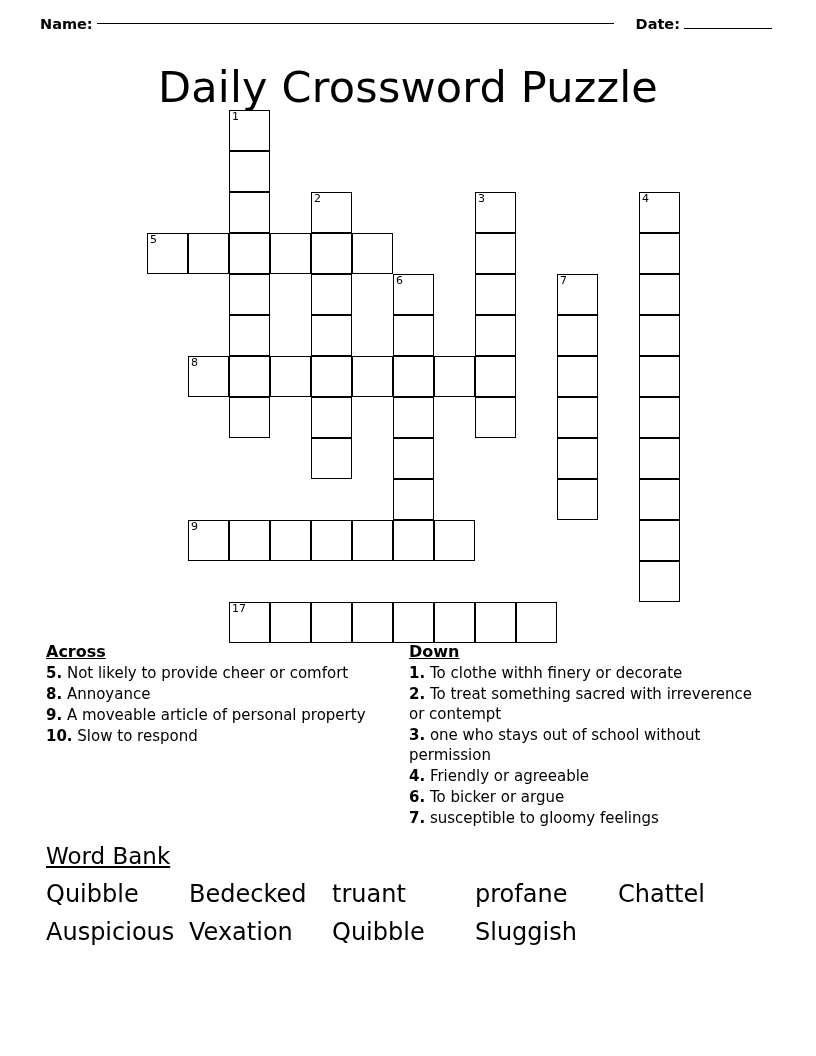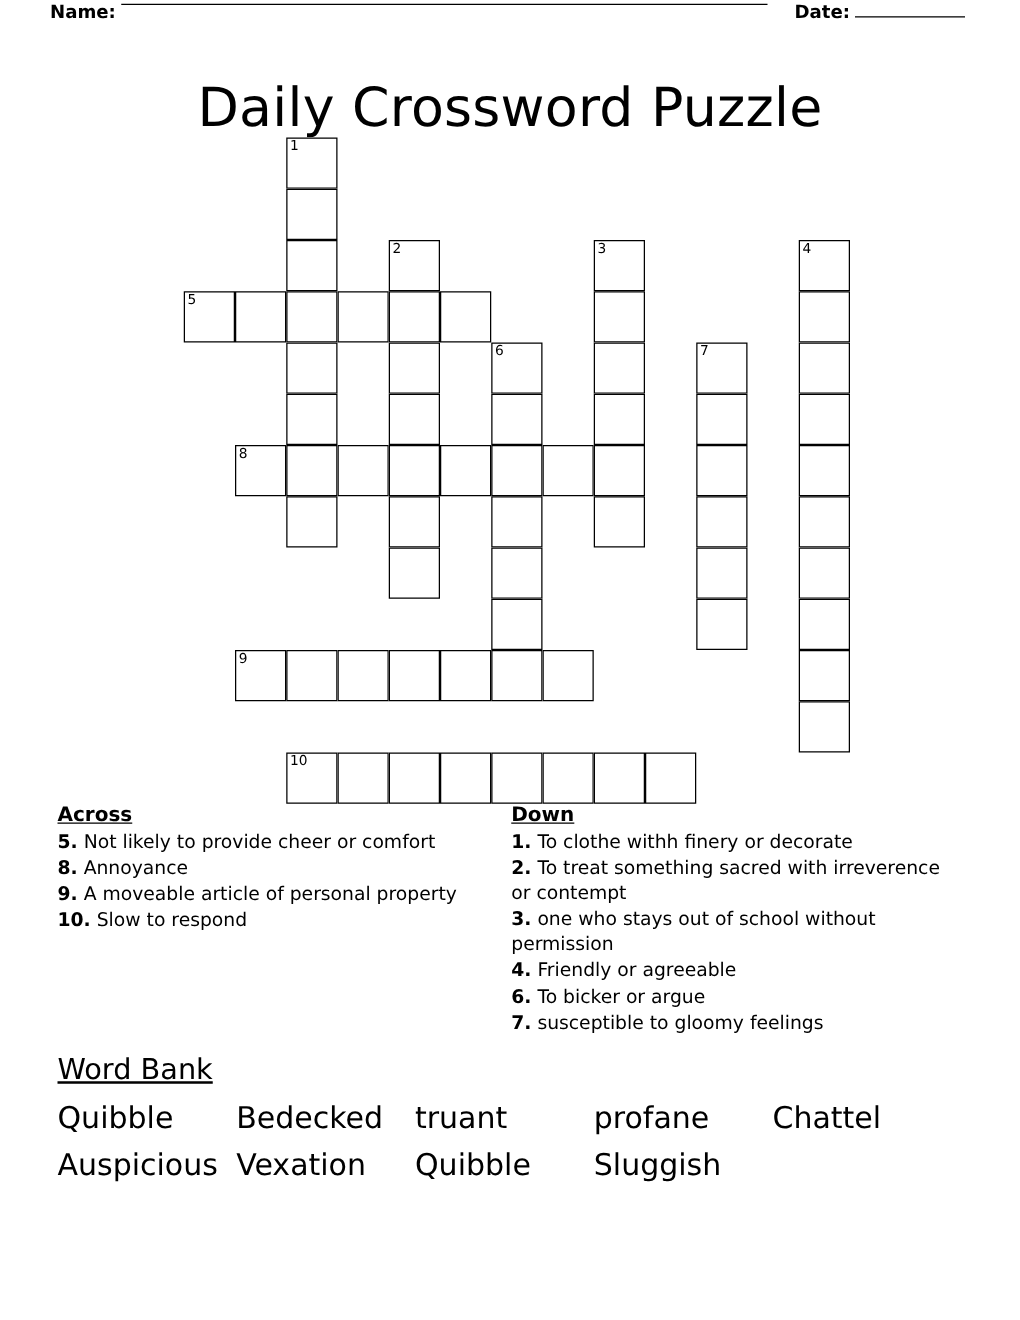--- a/index.html
+++ b/index.html
@@ -17,25 +17,25 @@
   }
   .page {
     position: relative;
     width: 816px;
     height: 1056px;
   }
 
   
   .header-line {
     position: absolute;
-    top: 2px;
+    top: 16px;
     left: 40px;
     right: 40px;
     display: flex;
-    align-items: flex-start;
+    align-items: center;
     font-size: 14.5px;
     font-weight: bold;
   }
   .header-line .lbl {
     font-weight: bold;
     white-space: nowrap;
   }
   .rule {
     flex: 1 1 auto;
     border-bottom: 1px solid #000;
@@ -228,21 +228,21 @@
       </div>
       <div class="cell" style="left: 229px; top: 412px;"></div>
       <div class="cell" style="left: 270px; top: 412px;"></div>
       <div class="cell" style="left: 311px; top: 412px;"></div>
       <div class="cell" style="left: 352px; top: 412px;"></div>
       <div class="cell" style="left: 393px; top: 412px;"></div>
       <div class="cell" style="left: 434px; top: 412px;"></div>
       <div class="cell" style="left: 639px; top: 412px;"></div>
       <div class="cell" style="left: 639px; top: 453px;"></div>
       <div class="cell" style="left: 229px; top: 494px;">
-        <span class="num">10</span>
+        <span class="num">17</span>
       </div>
       <div class="cell" style="left: 270px; top: 494px;"></div>
       <div class="cell" style="left: 311px; top: 494px;"></div>
       <div class="cell" style="left: 352px; top: 494px;"></div>
       <div class="cell" style="left: 393px; top: 494px;"></div>
       <div class="cell" style="left: 434px; top: 494px;"></div>
       <div class="cell" style="left: 475px; top: 494px;"></div>
       <div class="cell" style="left: 516px; top: 494px;"></div>
     </div>
 

